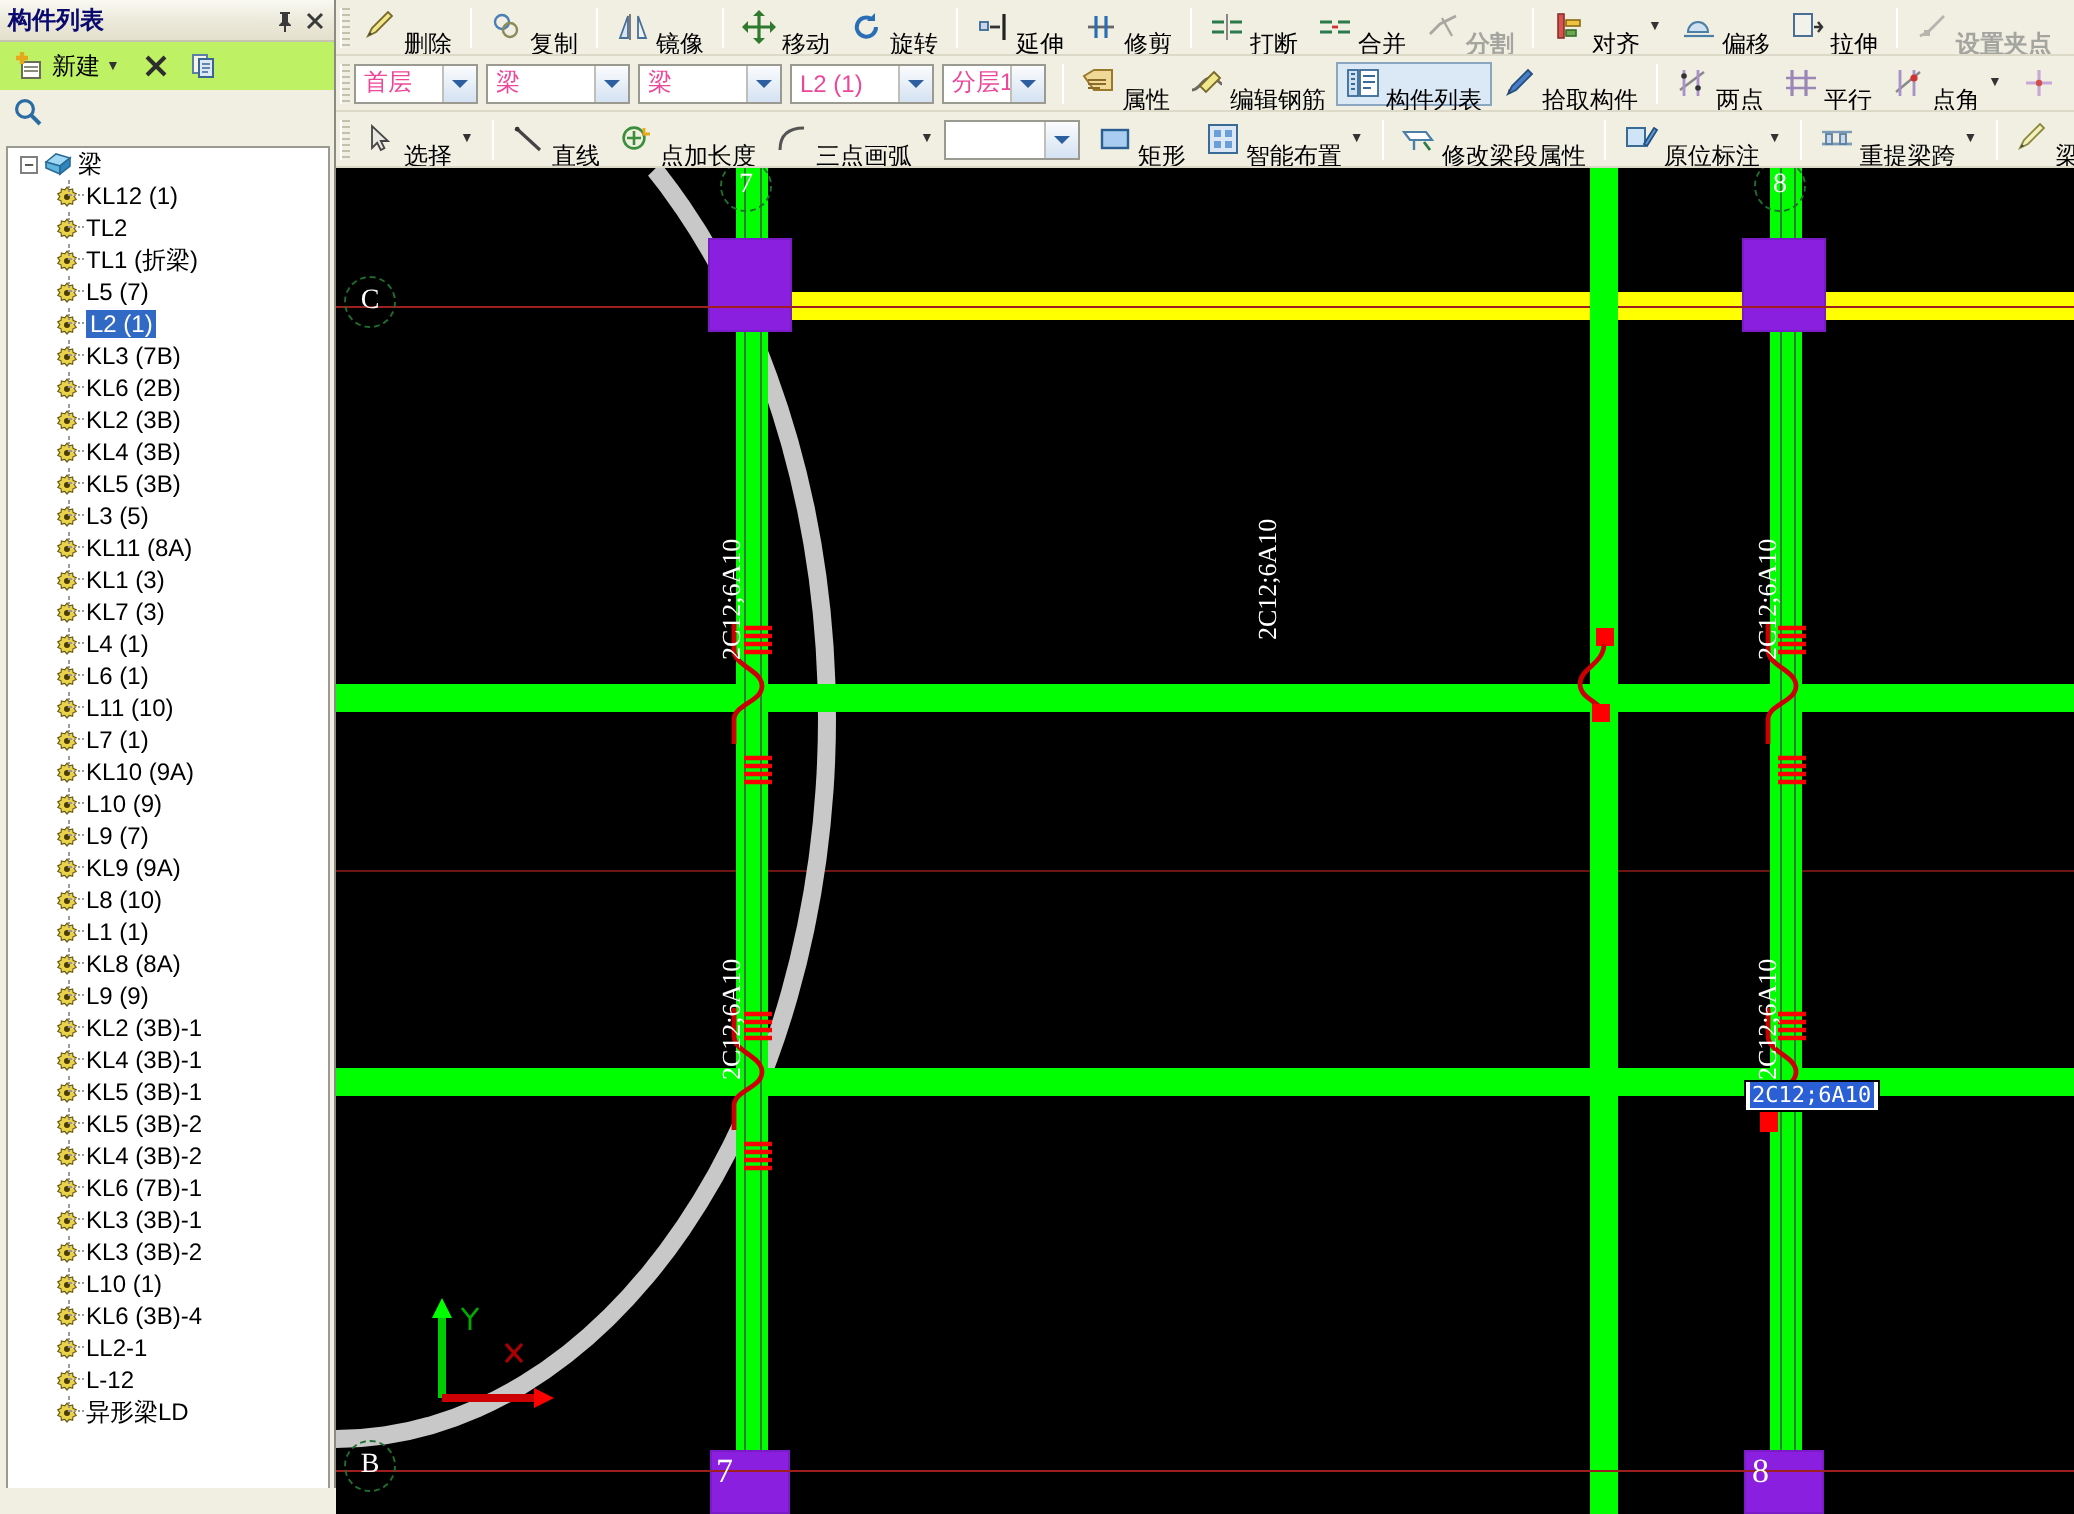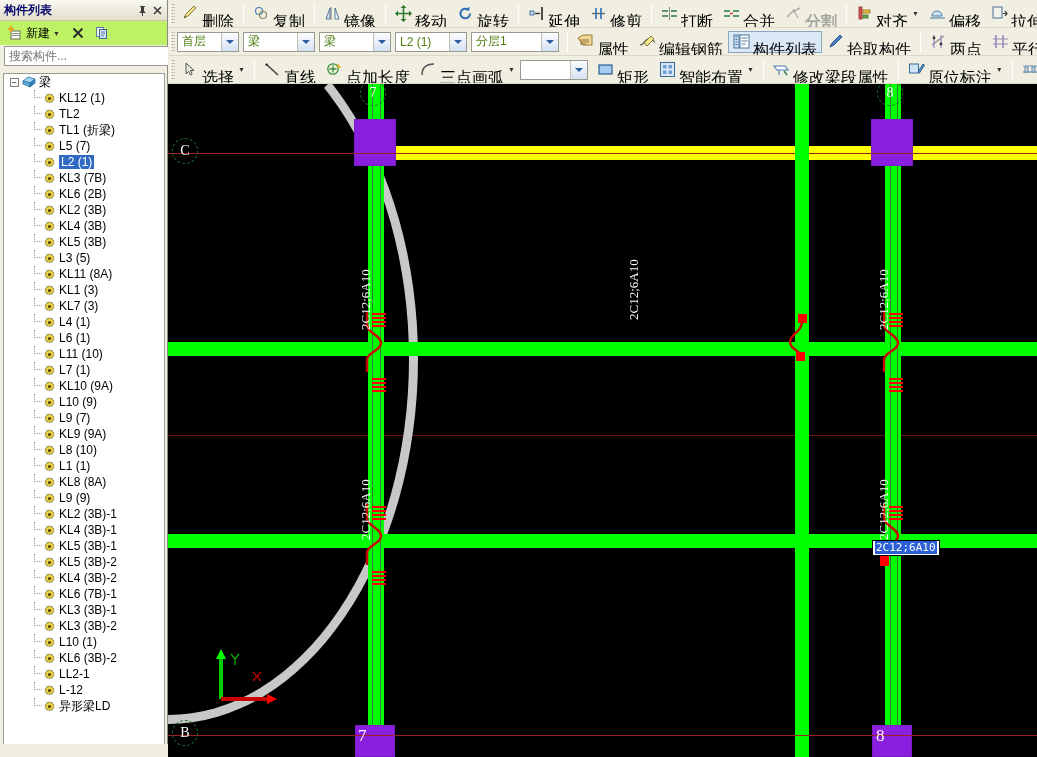--- a/index.html
+++ b/index.html
@@ -79,21 +79,21 @@
   .tree-root {
     display: flex; align-items: center; height: 16px; padding-left: 6px; gap: 3px;
   }
   .expander {
     width: 9px; height: 9px; border: 1px solid #808080; background: #fff;
     font-size: 8px; line-height: 7px; text-align: center; color: #000;
     cursor: pointer; flex: 0 0 auto; font-family: "DejaVu Sans Mono", monospace;
   }
   .root-label { font-size: 12px; color: #000; }
   .tree-item {
-    display: flex; align-items: center; height: 16px; padding-left: 40px; gap: 4px;
+    display: flex; align-items: center; height: 16px; padding-left: 24px; gap: 4px;
     position: relative; cursor: pointer;
   }
   .tree-item .dots {
     position: absolute; left: 30px; top: 0; bottom: 0; width: 8px;
     border-left: 1px dotted #9a9a9a; border-bottom: 1px dotted #9a9a9a;
     height: 8px;
   }
   .item-label { font-size: 12px; color: #000; white-space: nowrap; }
   .tree-item.selected .item-label {
     background: #316ac5; color: #fff; padding: 0 2px;
@@ -119,31 +119,31 @@
     border-left: 1px solid #fff;
   }
   .tbtn {
     display: flex; align-items: center; gap: 3px;
     height: 22px; padding: 0 4px; cursor: pointer;
     border: 1px solid transparent; flex: 0 0 auto;
   }
   .tbtn.active { border: 1px solid #8ba6c0; background: #dbe8f5; }
   .tbtn.disabled { cursor: default; }
   .tbtn.disabled .tlabel { color: #a5a5a0; font-weight: bold; }
-  .tlabel { font-size: 16px; color: #000; white-space: nowrap; margin-top: 17px; }
+  .tlabel { font-size: 12px; color: #000; white-space: nowrap; margin-top: 17px; }
   .sep { width: 1px; height: 20px; background: #c9c6b4; margin: 0 4px; flex: 0 0 auto; border-right: 1px solid #fff; }
   .ticon { width: 17px; height: 17px; flex: 0 0 auto; display:block; }
 
   .combo {
     height: 20px; border: 1px solid #9a9a90; background: #fff;
     display: flex; align-items: center; flex: 0 0 auto;
     margin-right: 4px; cursor: pointer;
   }
   .combo-text {
-    flex: 1; font-size: 12px; color: #4d7c0f; padding: 0 4px;
+    flex: 1; font-size: 12px; color: #ec4899; padding: 0 4px;
     white-space: nowrap; overflow: hidden;
   }
   .combo-arrow {
     width: 17px; height: 18px; flex: 0 0 auto;
     background: linear-gradient(to bottom, #fbfcfe, #d4e2f2);
     border-left: 1px solid #c0c0b8;
     display: flex; align-items: center; justify-content: center;
   }
   .combo-arrow i {
     width: 0; height: 0; border-left: 4px solid transparent;
@@ -247,21 +247,20 @@
       <div class="tb-icon-btn">
         <svg width="14" height="14" viewBox="0 0 14 14">
           <rect x="1.5" y="1.5" width="7" height="9" fill="#f7f5e6" stroke="#5a7fa8"></rect>
           <rect x="4.5" y="3.5" width="7" height="9" fill="#dce8f5" stroke="#3b6592"></rect>
           <path d="M6 6h4M6 8h4M6 10h3" stroke="#3b6592" stroke-width="0.8"></path>
         </svg>
       </div>
     </div>
 
     <div class="search-row">
-      <input class="search-input" type="text" placeholder="搜索构件..." style="">
       <div class="search-go">
         <svg width="16" height="16" viewBox="0 0 16 16">
           <circle cx="6.5" cy="6.5" r="4.2" fill="none" stroke="#2b6ca3" stroke-width="1.6"></circle>
           <path d="M9.7 9.7L14 14" stroke="#2b6ca3" stroke-width="2" fill="none"></path>
         </svg>
       </div>
     </div>
 
     <div class="tree-wrap">
       <div class="tree-root">
@@ -553,21 +552,21 @@
               <circle cx="5.5" cy="5.5" r="1.5" fill="#4a3a00"></circle>
             </svg>
             <span class="item-label">L10 (1)</span>
           </div>
           <div class="tree-item">
             <div class="dots"></div>
             <svg class="gear-ico" viewBox="0 0 11 11">
               <path d="M5.5 0.6l1.1 1.3 1.7-.4.2 1.7 1.6.7-1 1.4 1 1.4-1.6.7-.2 1.7-1.7-.4-1.1 1.3-1.1-1.3-1.7.4-.2-1.7L0.9 6.7l1-1.4-1-1.4 1.6-.7.2-1.7 1.7.4z" fill="#ead24a" stroke="#6a5a10" stroke-width="0.6"></path>
               <circle cx="5.5" cy="5.5" r="1.5" fill="#4a3a00"></circle>
             </svg>
-            <span class="item-label">KL6 (3B)-2</span>
+            <span class="item-label">KL6 (3B)-4</span>
           </div>
           <div class="tree-item">
             <div class="dots"></div>
             <svg class="gear-ico" viewBox="0 0 11 11">
               <path d="M5.5 0.6l1.1 1.3 1.7-.4.2 1.7 1.6.7-1 1.4 1 1.4-1.6.7-.2 1.7-1.7-.4-1.1 1.3-1.1-1.3-1.7.4-.2-1.7L0.9 6.7l1-1.4-1-1.4 1.6-.7.2-1.7 1.7.4z" fill="#ead24a" stroke="#6a5a10" stroke-width="0.6"></path>
               <circle cx="5.5" cy="5.5" r="1.5" fill="#4a3a00"></circle>
             </svg>
             <span class="item-label">LL2-1</span>
           </div>
           <div class="tree-item">
@@ -726,21 +725,21 @@
           <div class="combo-arrow">
             <i></i>
           </div>
         </div>
         <div class="combo" style="width: 72px;">
           <div class="combo-text">L2 (1)</div>
           <div class="combo-arrow">
             <i></i>
           </div>
         </div>
-        <div class="combo" style="width: 88px;">
+        <div class="combo" style="width: 52px;">
           <div class="combo-text">分层1</div>
           <div class="combo-arrow">
             <i></i>
           </div>
         </div>
         <div class="sep"></div>
         <div class="tbtn">
           <svg class="ticon" viewBox="0 0 17 17">
             <path d="M1 5l5-3h9v10H6z" fill="#f0d898" stroke="#9a7a2a" stroke-width="1"></path>
             <path d="M3 7h9M3 9h9M3 11h6" fill="none" stroke="#8a6a2a" stroke-width="0.9"></path>

